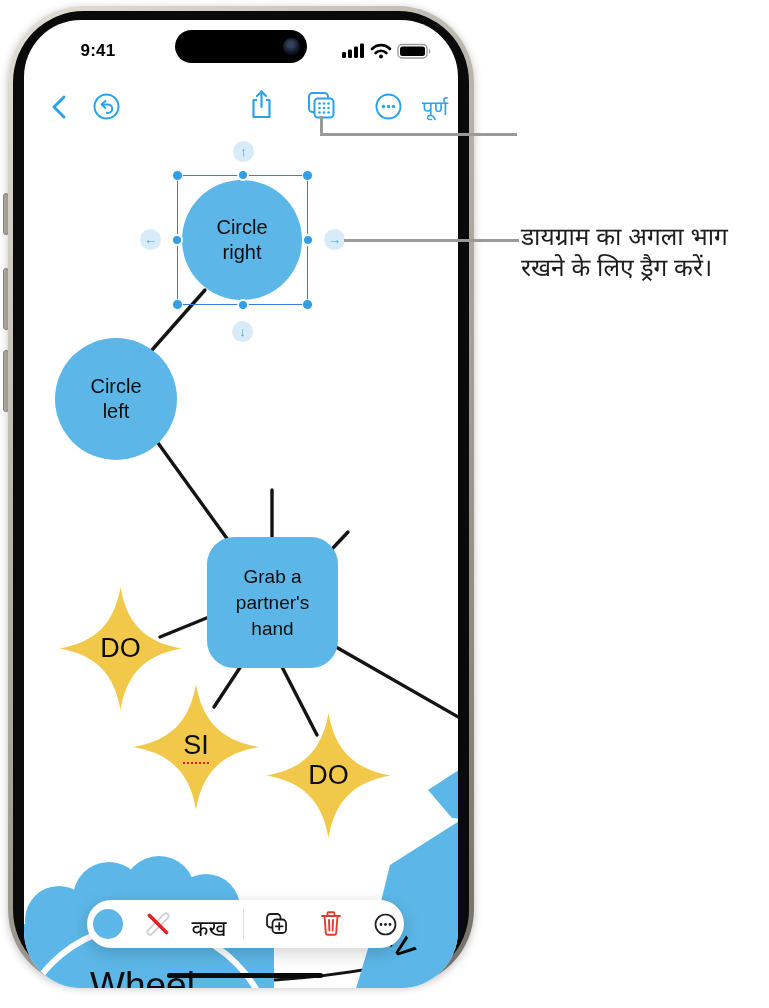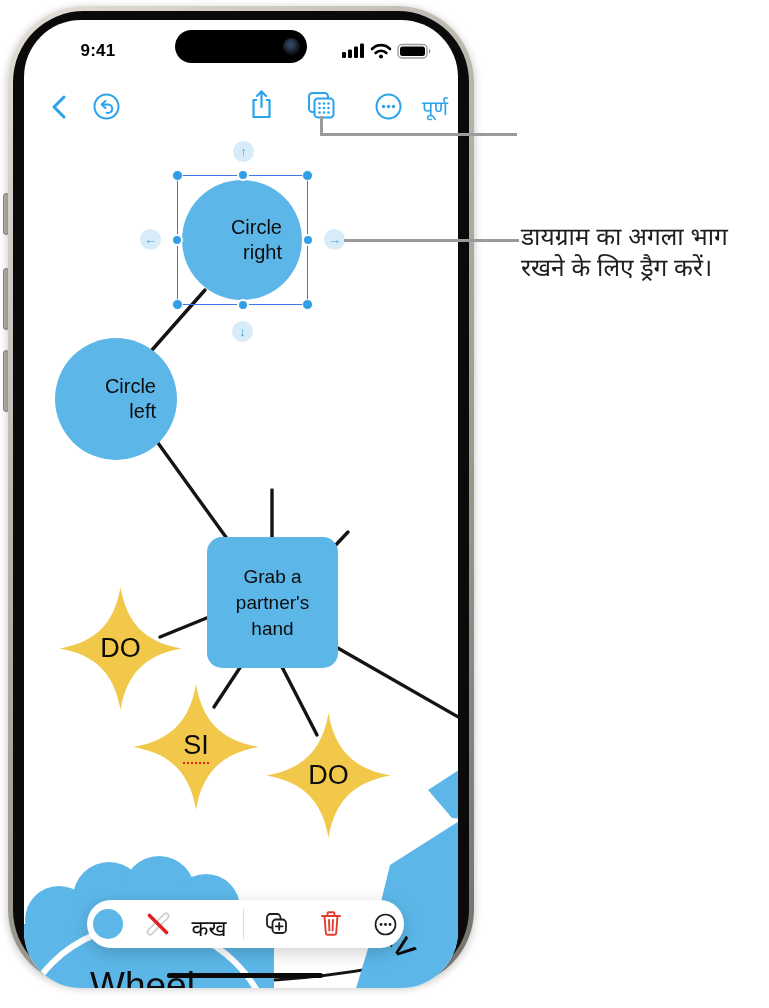--- a/index.html
+++ b/index.html
@@ -21,22 +21,22 @@
   .camera { position:absolute; right:7px; top:8px; width:17px; height:17px; border-radius:50%;
     background:radial-gradient(circle at 45% 40%, #31425c 18%, #10131d 60%); }
   .status-icons { position:absolute; left:318px; top:22px; }
 
   
   .tb-btn { position:absolute; display:flex; align-items:center; justify-content:center; }
   .done { position:absolute; left:386px; top:74px; width:50px; font-size:20px; color:#2aa2ec; text-align:center; }
 
   
   .shape-circle { position:absolute; border-radius:50%; background:#5cb7e8; display:flex; align-items:center; justify-content:center; text-align:center; color:#0c0c0c; font-size:20px; line-height:25px; }
-  .shape-circle .lbl { width:80px;text-align:right; }
-  .grab { position:absolute; left:183px; top:517px; width:131px; height:131px; border-radius:15px; background:#5cb7e8; display:flex; align-items:center; justify-content:center; text-align:center; font-size:19px; line-height:26px; color:#0c0c0c; }
+  .shape-circle .lbl { width:80px; }
+  .grab { position:absolute; left:183px; top:517px; width:131px; height:131px; border-radius:27px; background:#5cb7e8; display:flex; align-items:center; justify-content:center; text-align:center; font-size:19px; line-height:26px; color:#0c0c0c; }
   .grab .lbl { width:100px; }
   .star { position:absolute; }
   .star svg { position:absolute; inset:0; }
   .star .lbl { position:absolute; inset:0; display:flex; align-items:center; justify-content:center; text-align:center; color:#0c0c0c; }
 
   
   .selbox { position:absolute; left:153px; top:155px; width:131px; height:130px; border:1.5px solid #3f77e9; }
   .hdl { position:absolute; background:#319ee5; border-radius:50%; }
   .hdl.c { width:11px; height:11px; border:1px solid #fff; }
   .hdl.m { width:12px; height:12px; border:2px solid #fff; }

